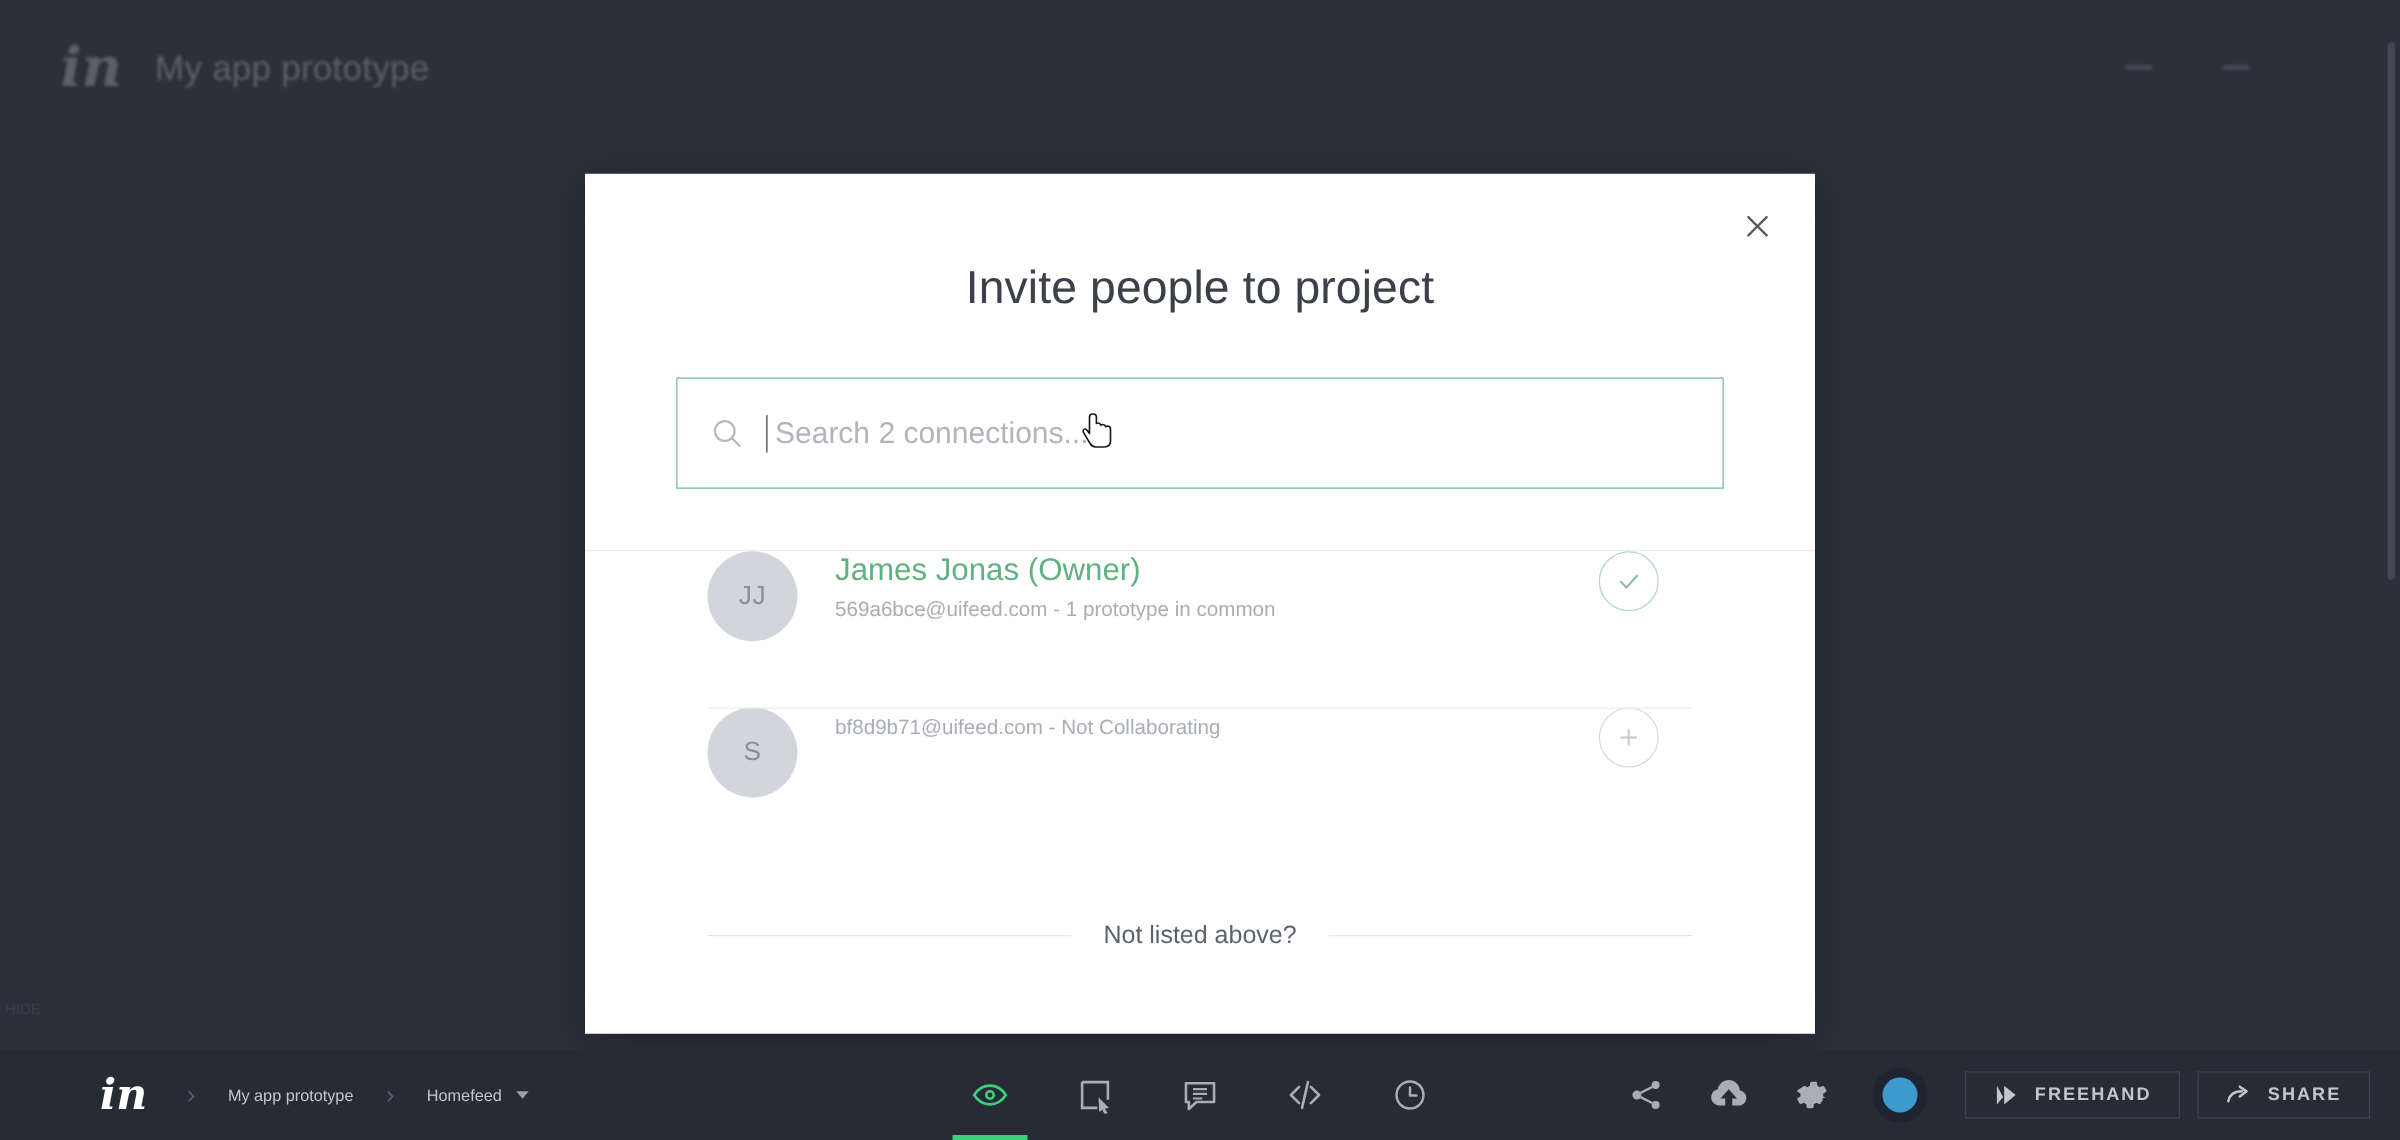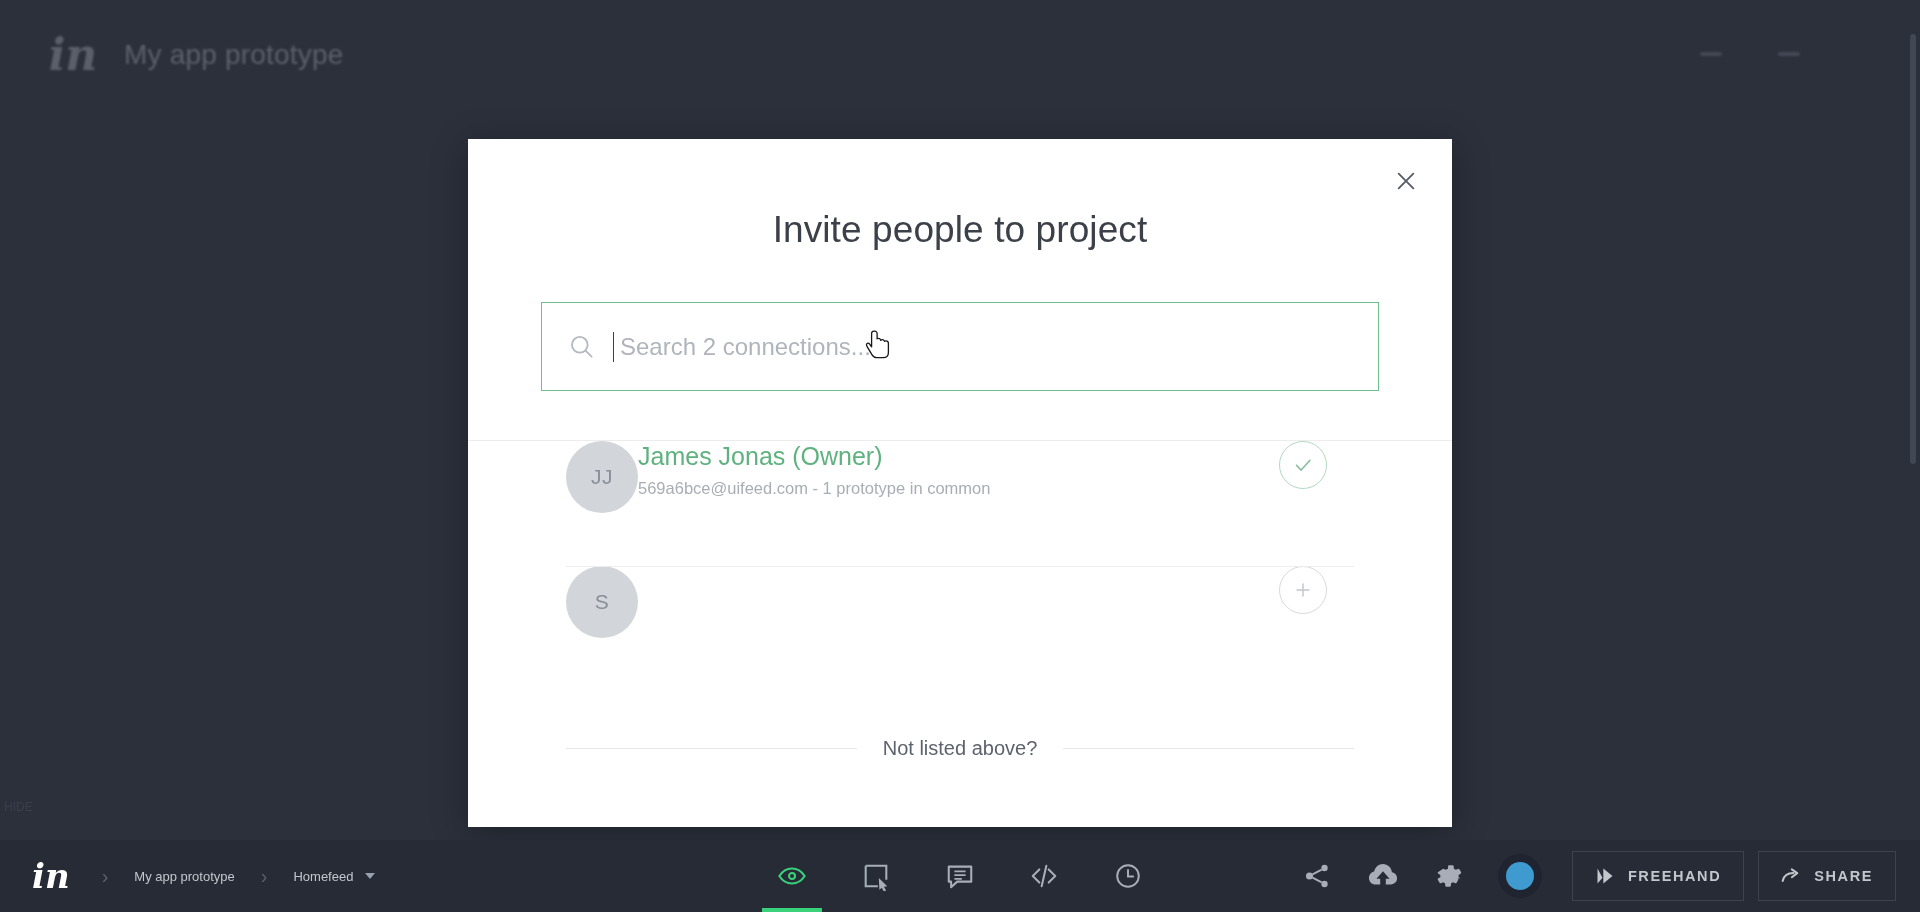--- a/index.html
+++ b/index.html
@@ -101,21 +101,21 @@
   .row-sep {
     display:none;
     position:absolute; left:0; right:0; top:0; height:1px; background:#ededed;
   }
   .avatar {
     width:72px; height:72px; border-radius:50%;
     background:#d2d5da; color:#8a8f99;
     display:flex; align-items:center; justify-content:center;
     font-size:21px; letter-spacing:.5px; flex:0 0 auto;
   }
-  .person-info { flex:1; min-width:0; }
+  .person-info { margin-left:30px; flex:1; min-width:0; }
   .person-name { font-size:25px; line-height:1.25; color:#3b4049; }
   .person-name.is-owner { color:#5fb27f; }
   .person-sub { font-size:16.5px; color:#a9adb4; margin-top:7px; }
 
   .action-btn {
     width:48px; height:48px; border-radius:50%;
     border:1px solid #d8dadd; background:transparent;
     display:flex; align-items:center; justify-content:center;
     cursor:pointer; flex:0 0 auto; margin-right:27px;
   }
@@ -131,21 +131,21 @@
   .nl-line { flex:1; height:1px; background:#e6e6e6; }
   .nl-text { font-size:20px; color:#5d636d; white-space:nowrap; }
 
   
   .toolbar {
     position:absolute; left:0; bottom:0; right:0; height:72px;
     background:#262b35;
     display:flex; align-items:center;
     z-index:5;
   }
-  .tb-left { display:flex; align-items:center; padding-left:26px; gap:0; }
+  .tb-left { display:flex; align-items:center; padding-left:26px; gap:0;margin-left:48px; }
   .tb-logo {
     color:#ffffff; font-family:"DejaVu Serif", serif;
     font-style:italic; font-weight:700; font-size:34px; line-height:1;
     padding:0 6px; cursor:pointer;
   }
   .crumb-sep { color:#5a606c; font-size:20px; padding:0 26px; }
   .crumb {
     color:#c2c6cd; font-size:13px; cursor:pointer;
     display:flex; align-items:center; gap:12px;
   }
@@ -178,21 +178,21 @@
   .avatar-dot {
     width:44px; height:44px; border-radius:50%;
     background:#1f2430; display:flex; align-items:center; justify-content:center;
     margin:0 16px; cursor:pointer;
   }
   .avatar-dot span {
     width:28px; height:28px; border-radius:50%; background:#3f9ad0; display:block;
   }
   .tb-btn {
     display:flex; align-items:center; gap:13px;
-    height:50px; padding:0 22px;
+    height:38px; padding:0 22px;
     border:1px solid #3c424e; background:transparent;
     color:#c2c6cd; font-size:14.5px; letter-spacing:1.6px; font-weight:700;
     cursor:pointer; margin-left:14px;
     font-family:"Liberation Sans", sans-serif;
   }
   .tb-btn svg { width:20px; height:20px; }
 
   
   .cursor-hand {
     position:absolute; left:865px; top:330px; width:30px; height:36px;
@@ -253,20 +253,21 @@
           <svg viewBox="0 0 24 24" fill="none" stroke="currentColor" stroke-width="1.8" stroke-linecap="round" stroke-linejoin="round">
             <path d="M5 12.5 L10 17.5 L19.5 7"></path>
           </svg>
         </button>
       </div>
 
       <div class="person">
         <div class="row-sep"></div>
         <div class="avatar">S</div>
         <div class="person-info">
+          <div class="person-sub">bf8d9b71@uifeed.com - Not Collaborating</div>
         </div>
         <button class="action-btn add">
           <svg viewBox="0 0 24 24" fill="none" stroke="currentColor" stroke-width="1.6" stroke-linecap="round">
             <path d="M12 5.5 V18.5 M5.5 12 H18.5"></path>
           </svg>
         </button>
       </div>
 
     </div>
 

